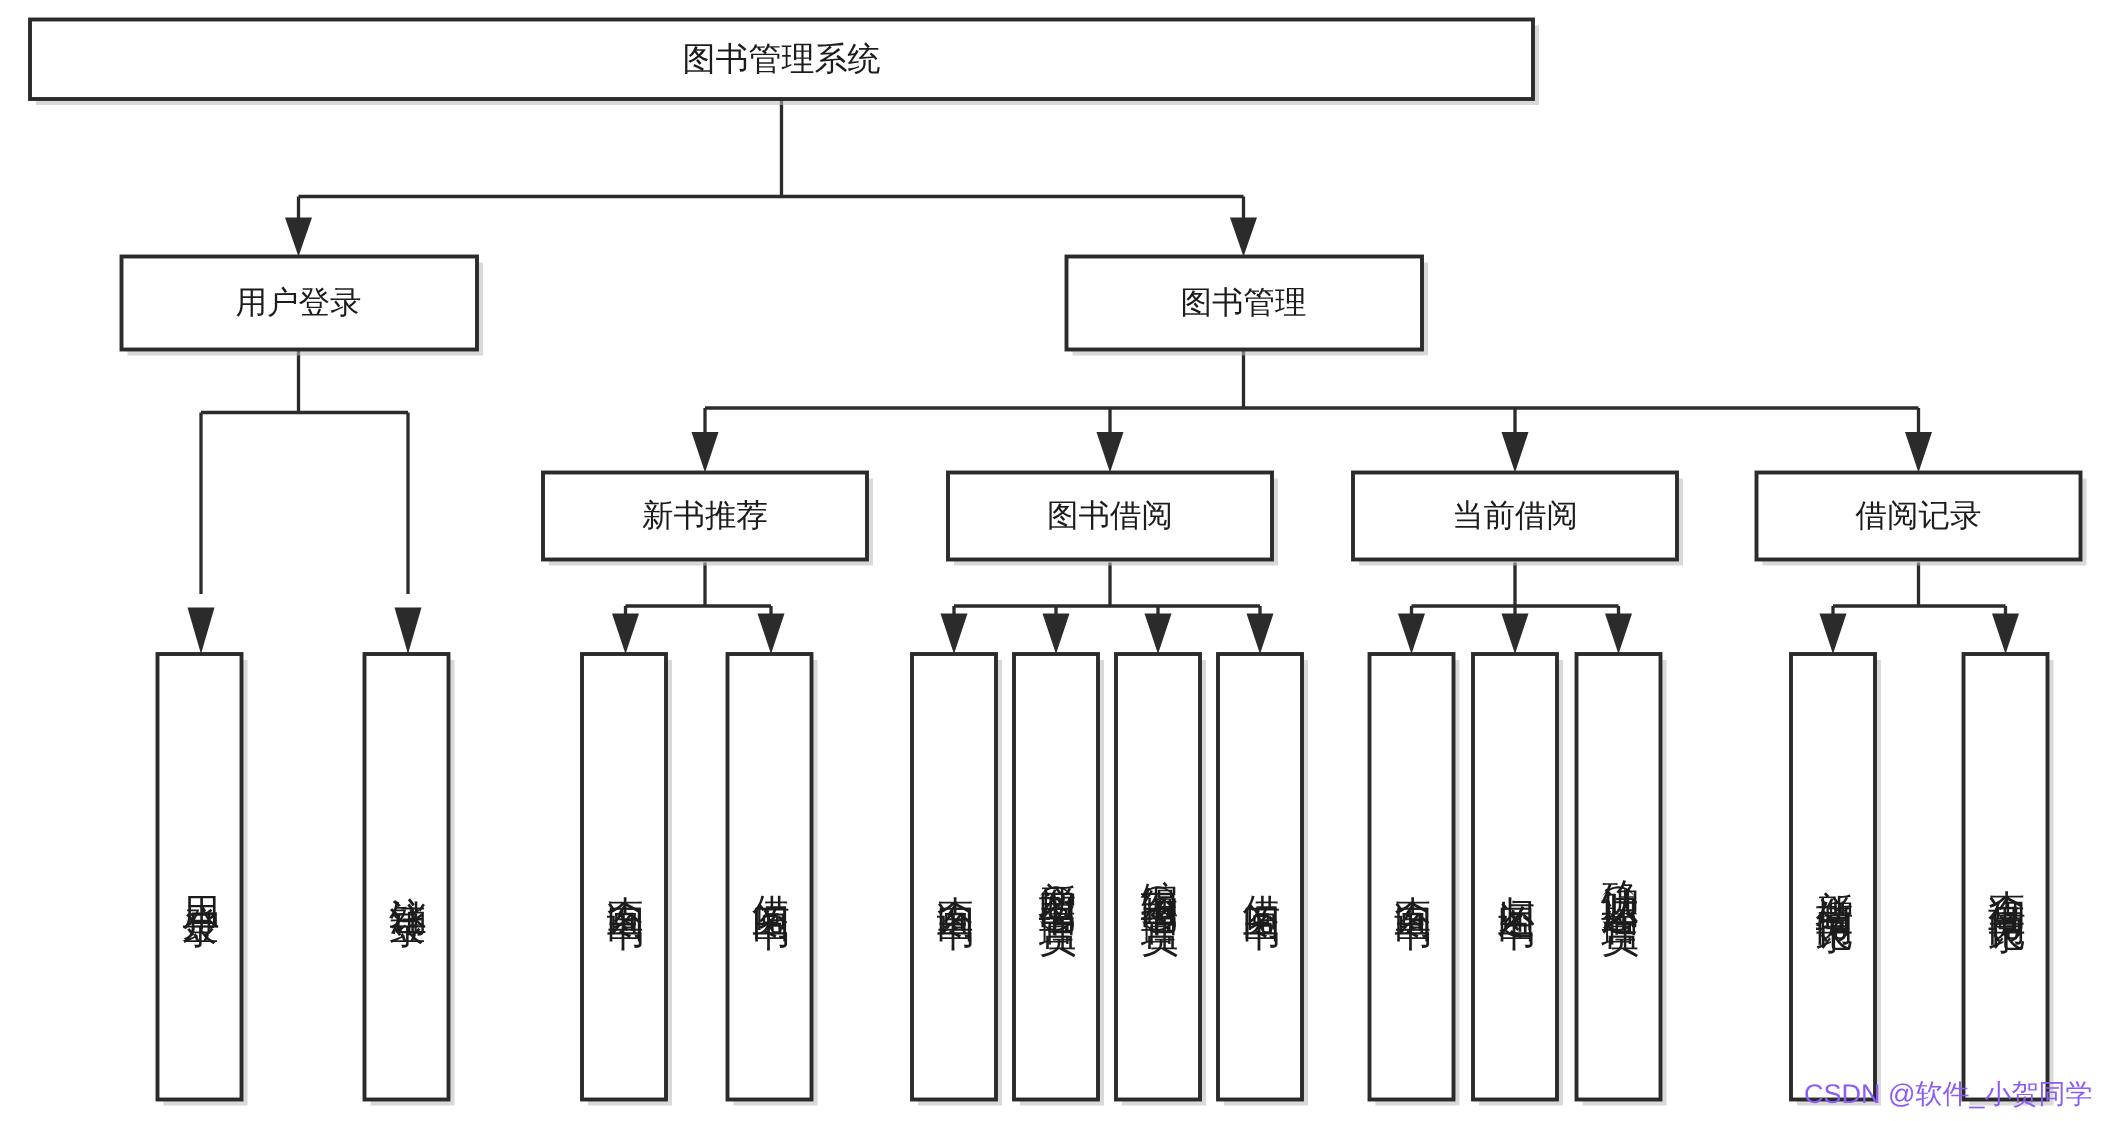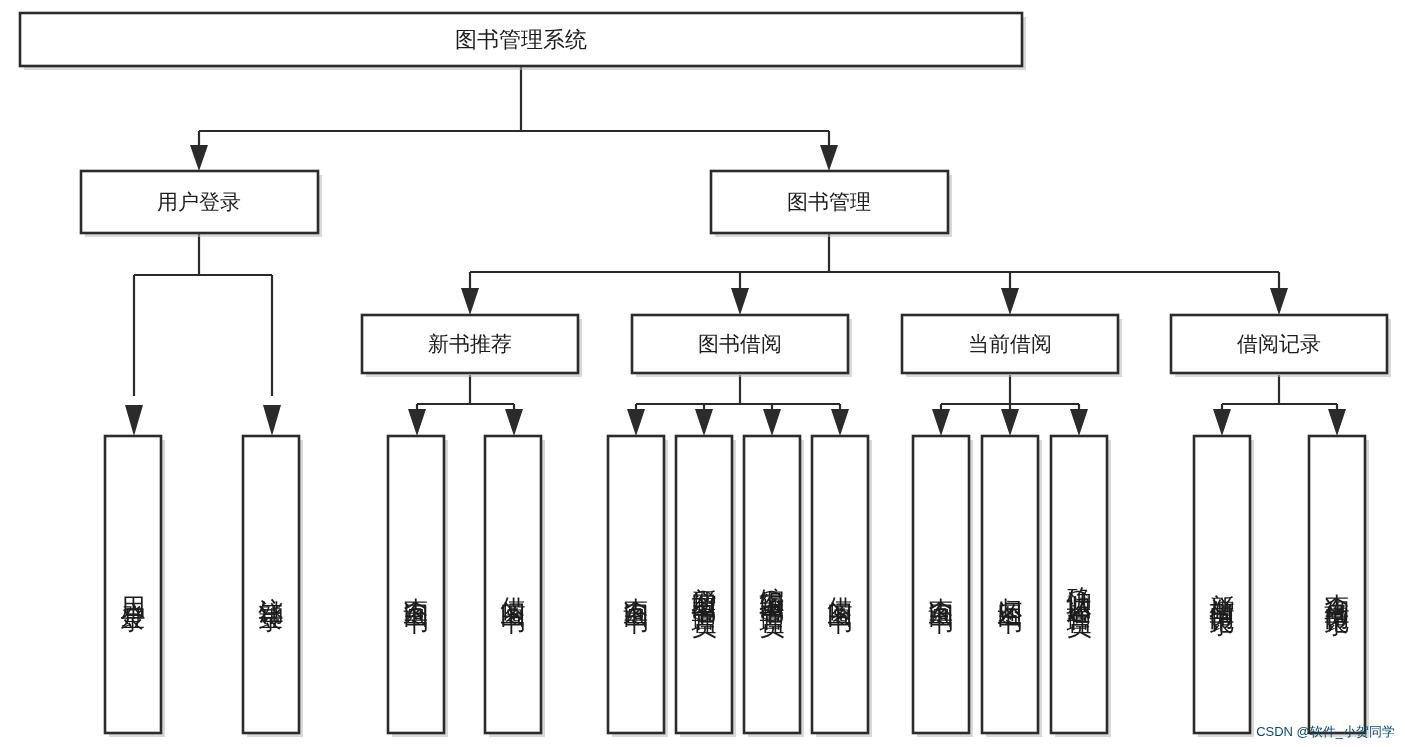--- a/index.html
+++ b/index.html
@@ -74,22 +74,22 @@
     justify-content: center;
     white-space: nowrap;
     pointer-events: none;
     user-select: none;
   }
   #watermark {
     position: absolute;
     right: 10px;
     bottom: 6px;
     font-family: "Liberation Sans", "DejaVu Sans", sans-serif;
-    font-size: 13px;
-    color: #0c4a6e;
+    font-size: 18px;
+    color: #8b5cf6;
     white-space: nowrap;
     user-select: none;
   }
 </style>
 </head>
 <body>
 
 <div id="diagram-root">
 
   <svg id="tree-svg" viewBox="0 0 1405 747">

